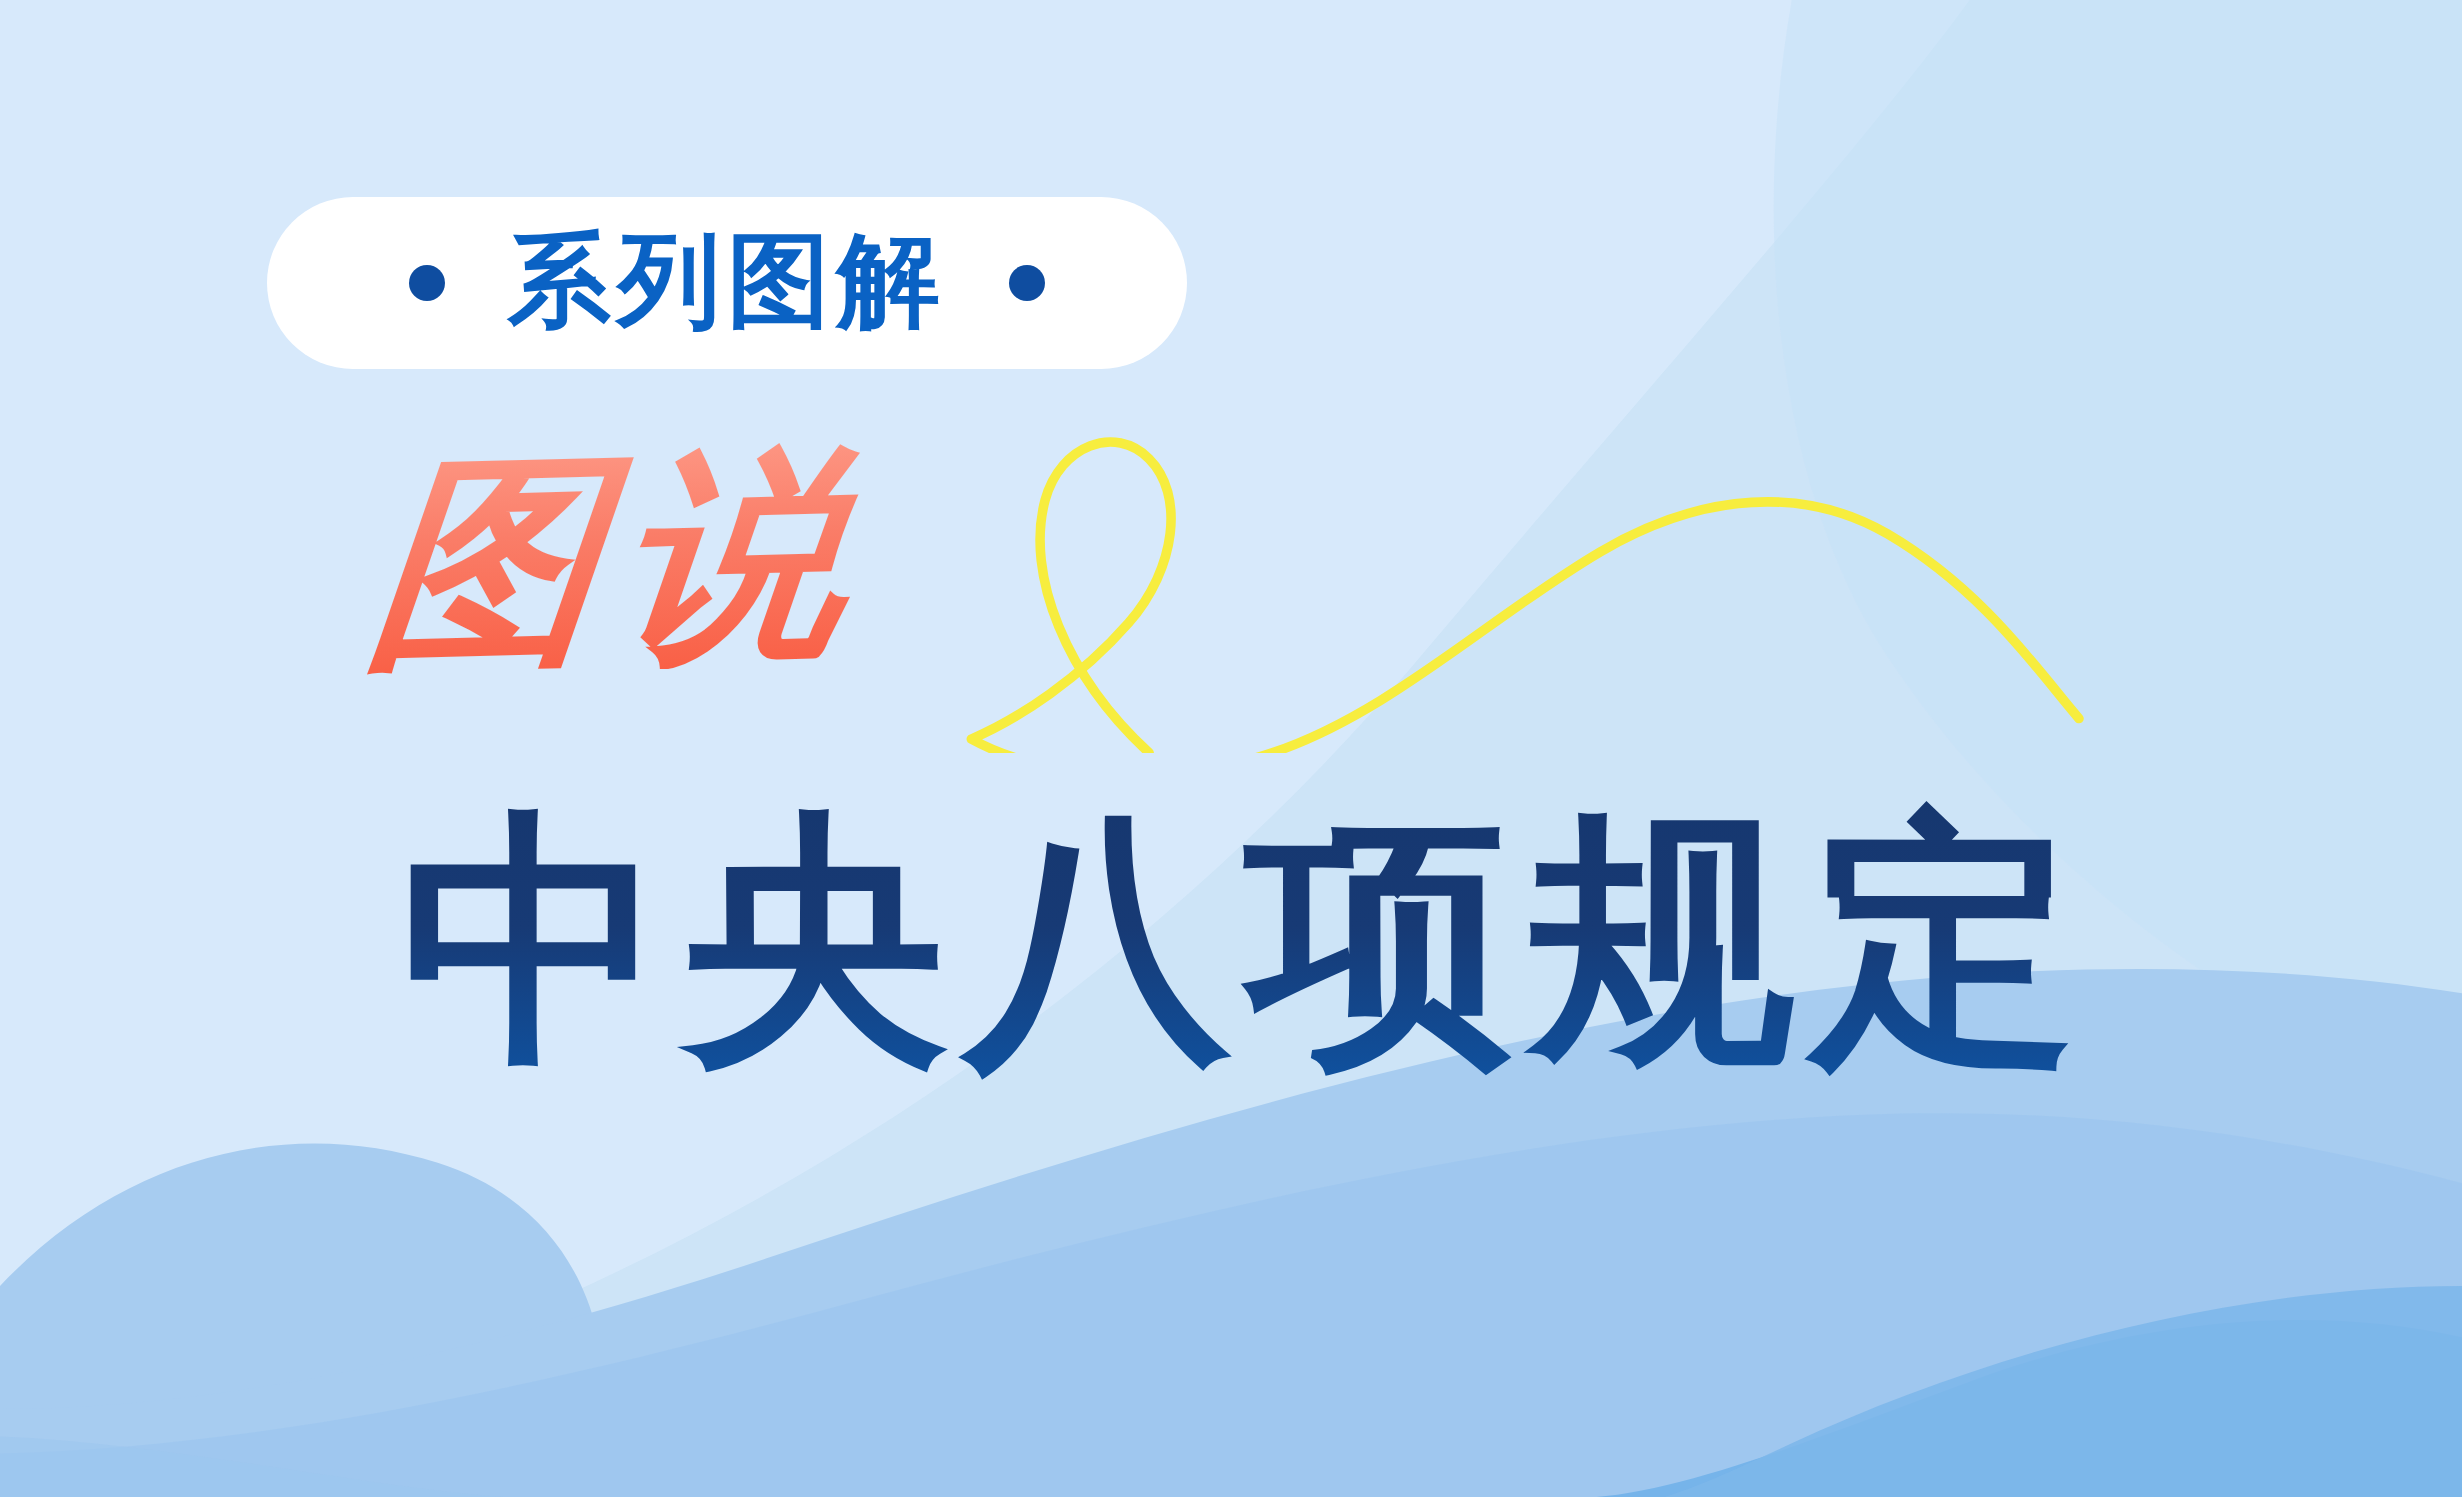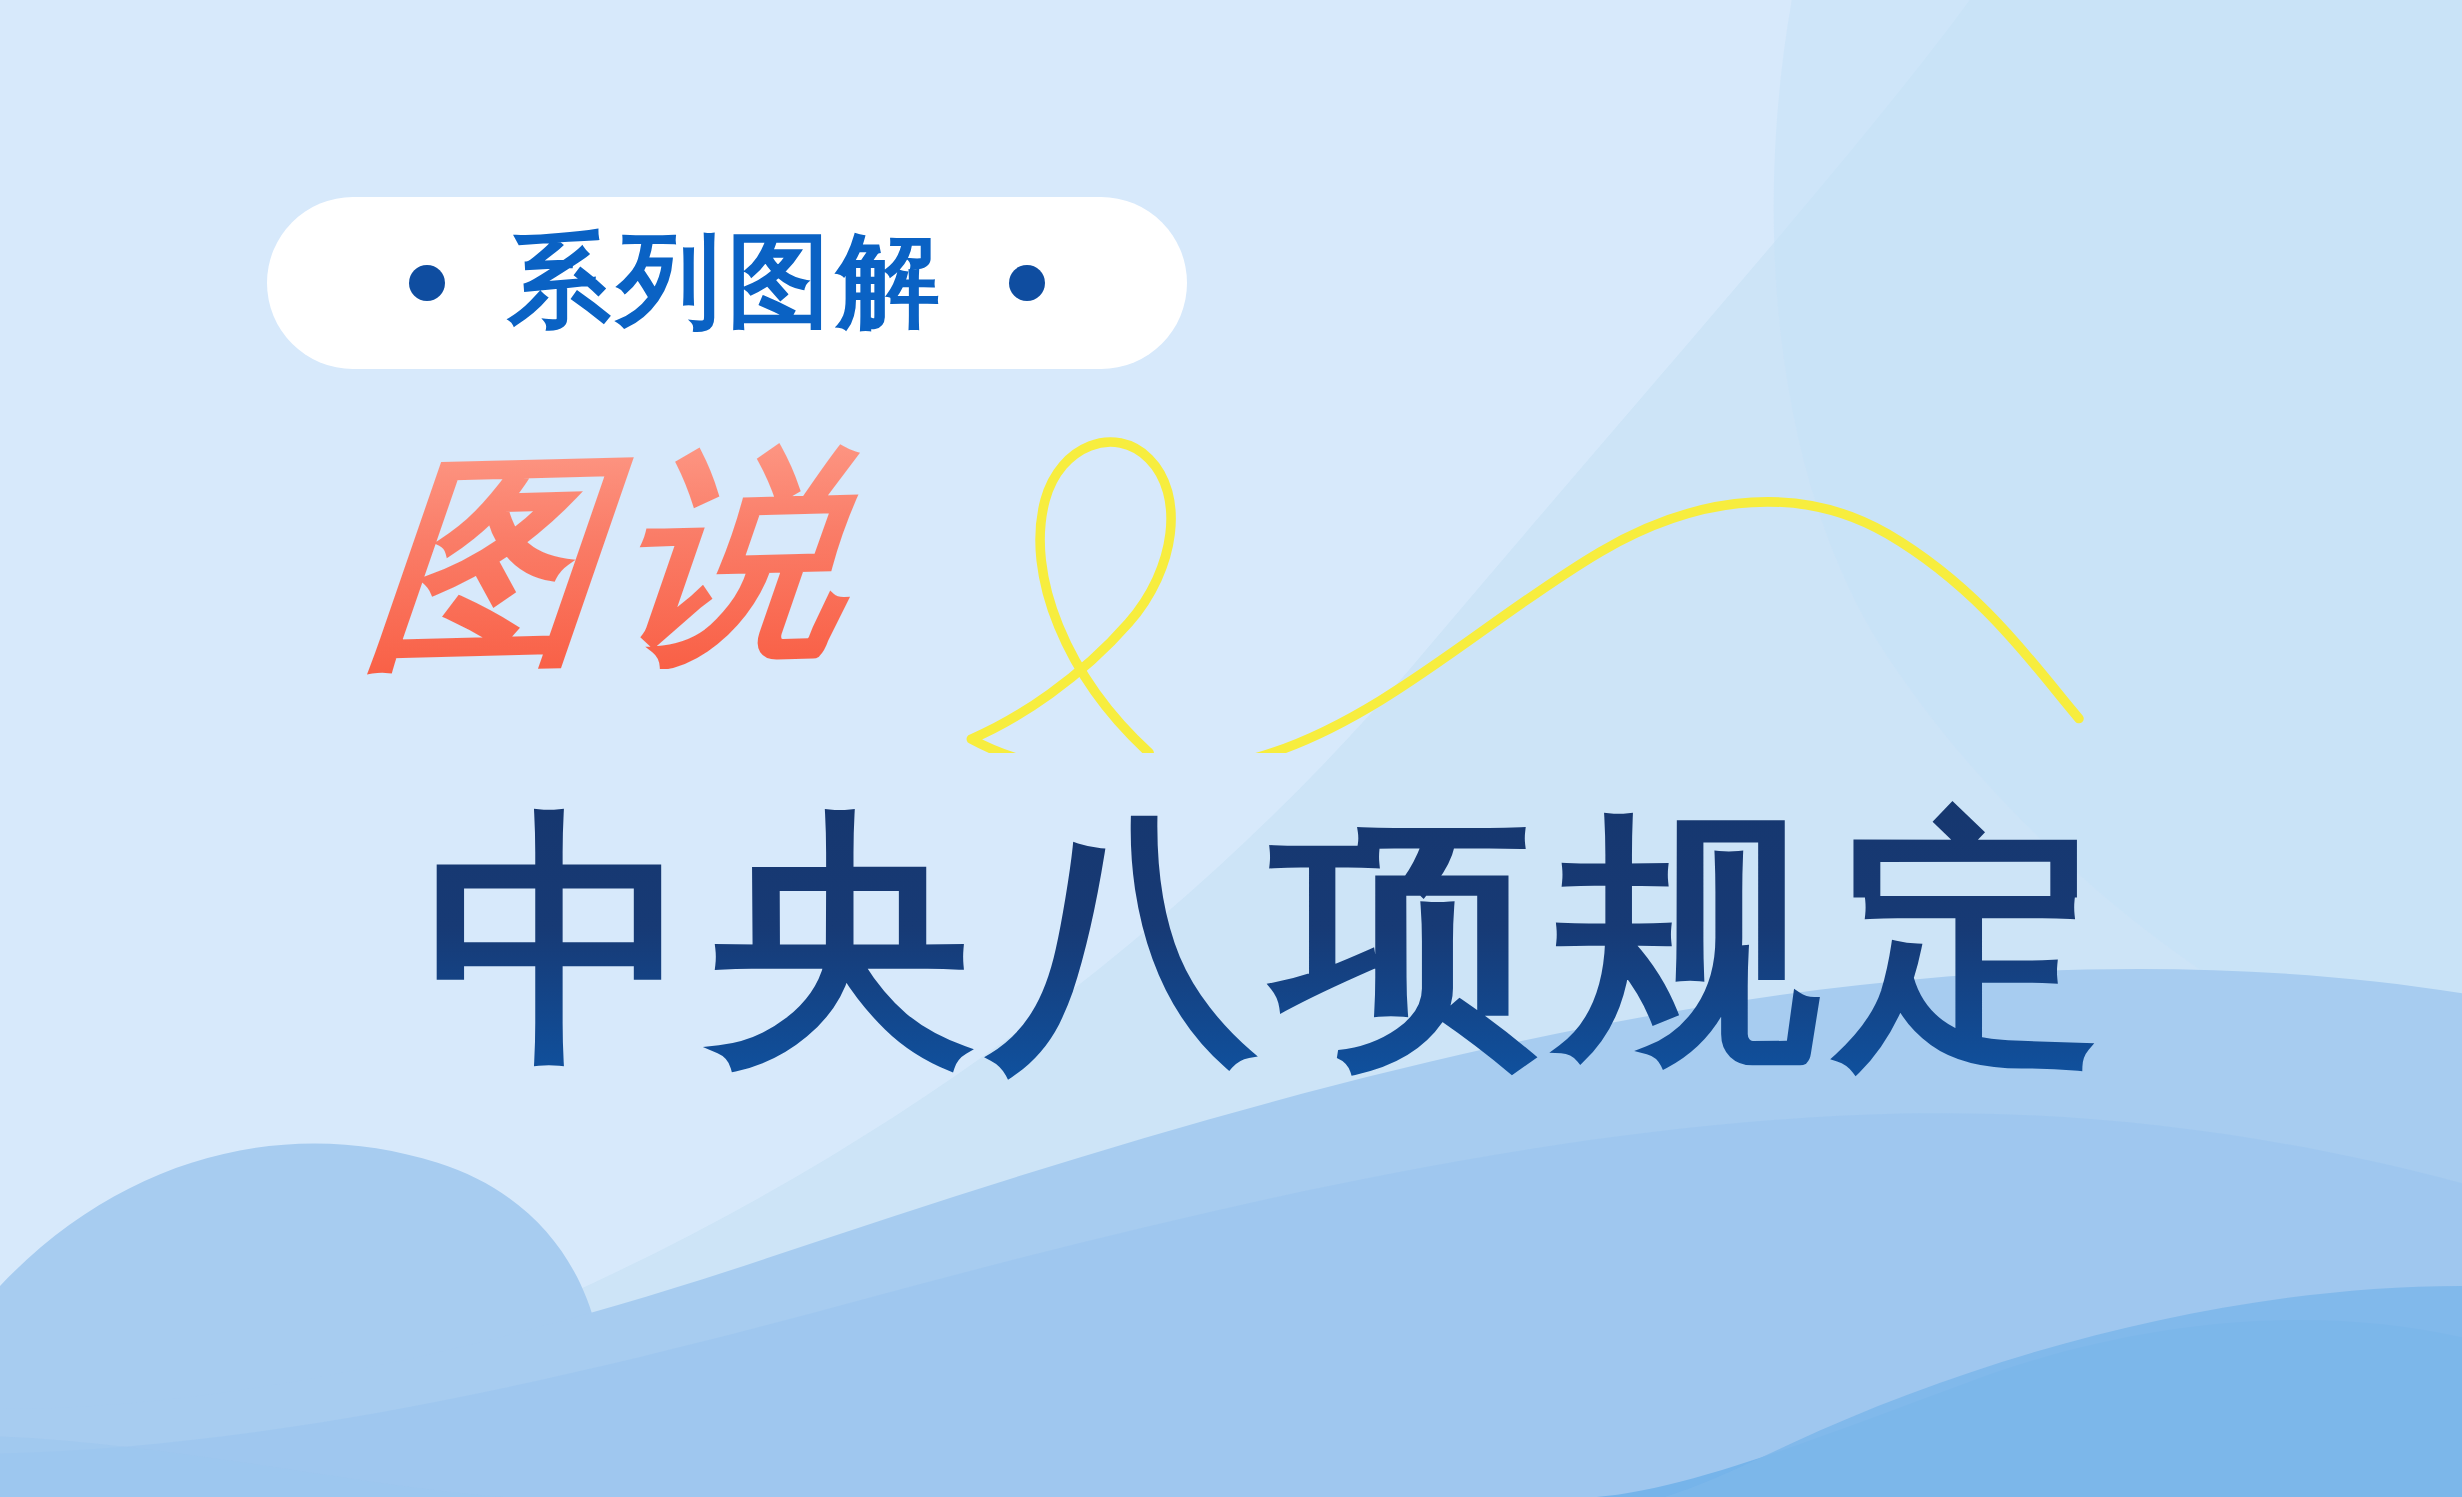--- a/index.html
+++ b/index.html
@@ -98,21 +98,20 @@
     font-size: 267px;
     line-height: 1.08;
     font-weight: 700;
     letter-spacing: 15px;
     white-space: nowrap;
     font-family: "Liberation Sans", "DejaVu Sans", sans-serif;
     background: linear-gradient(180deg, #16376f 0%, #173a75 45%, #0f52a0 100%);
     -webkit-background-clip: text;
     background-clip: text;
     color: transparent;
-    text-align: center;
   }
 </style>
 </head>
 <body>
 
 <div id="poster">
 
   <svg id="bg-waves" viewBox="0 0 3600 2190" preserveAspectRatio="none">
     <rect x="0" y="0" width="3600" height="2190" fill="#cde4f7"></rect>
 

